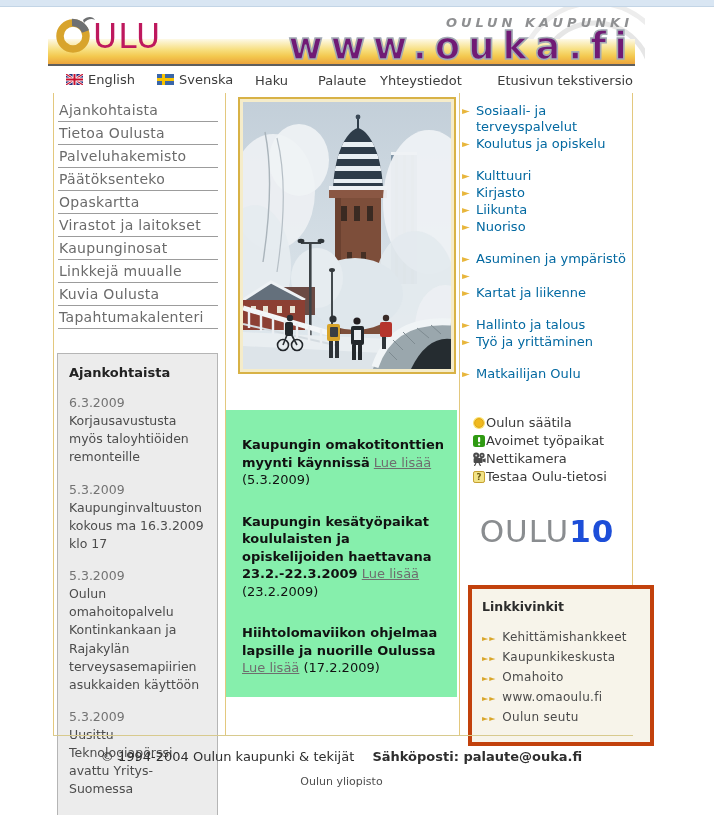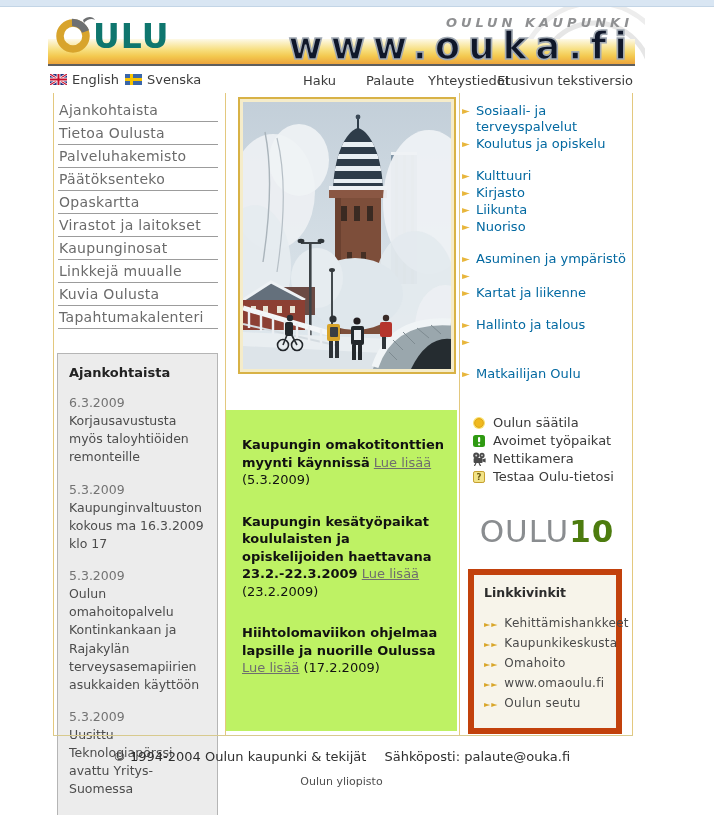--- a/index.html
+++ b/index.html
@@ -5,35 +5,35 @@
   * { margin:0; padding:0; box-sizing:border-box; }
   html,body { width:714px; height:815px; background:#fff; overflow:hidden;
               font-family:"DejaVu Sans","Liberation Sans",sans-serif; }
   .top-strip { height:7px; background:#d9e6f3; border-bottom:1px solid #c3d5e6; }
   .page { position:relative; margin-left:48px; width:587px; }
 
   
   .header { position:relative; height:60px; }
   .arcs { position:absolute; right:-10px; top:0; z-index:0; }
   .logo { position:absolute; left:6px; top:6px; display:flex; align-items:flex-end; z-index:3; cursor:pointer; }
-  .logo-rest { font-size:33px; font-weight:700; color:#0f766e; letter-spacing:1px; line-height:36px; margin-left:-3px; }
+  .logo-rest { font-size:33px; font-weight:400; color:#be185d; letter-spacing:1px; line-height:36px; margin-left:-3px; }
   .org-name { position:absolute; right:2px; top:8px; font-size:13px; font-weight:bold;
               color:#8f9092; letter-spacing:4px; z-index:2;font-style:italic; }
   .band { position:absolute; left:0; right:0; top:32px; height:25px; z-index:1;
           background:linear-gradient(to bottom,#fdf9e8 0%,#f7dd7a 45%,#f3c84e 70%,#eca43c 100%); }
   .site-url { position:absolute; right:0; top:18px; z-index:2;
-              font-size:37px; font-weight:bold; letter-spacing:8px; color:#0f172a;
+              font-size:37px; font-weight:bold; letter-spacing:8px; color:#701a75;
               -webkit-text-stroke:1.6px #a3abb4; text-shadow:0 0 1px #a3abb4; white-space:nowrap; }
   .dark-rule { position:absolute; left:0; right:0; top:57px; height:2px; background:#5e5e5e; z-index:3; }
 
   
   .topnav { position:relative; height:26px; font-size:13px; color:#3c3c3c; }
   .lang { position:absolute; left:2px; top:5px; display:flex; align-items:center; gap:6px; }
-  .lang a { display:flex; align-items:center; gap:5px; color:#3c3c3c; text-decoration:none; cursor:pointer; }
-  .nav-link { position:absolute; top:6px; color:#3c3c3c; cursor:pointer;margin-left:48px; }
+  .lang a { display:flex; align-items:center; gap:5px; color:#3c3c3c; text-decoration:none; cursor:pointer;margin-left:16px; }
+  .nav-link { position:absolute; top:6px; color:#3c3c3c; cursor:pointer; }
 
   
   .content { position:relative; height:642px; }
   .vline { position:absolute; top:0; bottom:0; width:1px; background:#e3c87e; }
   .v1{left:5px;} .v2{left:177px;} .v3{left:411px;} .v4{left:584px;}
 
   
   .sidebar { position:absolute; left:10px; top:7px; width:160px; list-style:none; }
   .sidebar li { font-size:14px; color:#6b6b6b; letter-spacing:.3px;
                 padding:2px 0 3px 1px; border-bottom:1px solid #9c9c9c; margin-bottom:1px; cursor:pointer; }
@@ -44,53 +44,53 @@
   .news-item { margin-bottom:14px; font-size:12.5px; line-height:1.45; }
   .news-date { color:#737373; display:block; }
   .news-text { color:#4c4c4c; }
   .dbl-arrow { font-size:8px; color:#d9a62a; letter-spacing:1px; white-space:nowrap; }
 
   
   .photo-frame { position:absolute; left:190px; top:4px; border:2px solid #d8b246; background:#f5ecca; padding:3px; }
   .photo-frame svg { display:block; }
 
   
-  .highlights { position:absolute; left:178px; top:317px; width:231px; height:321px;
-                background:#bef264; padding:26px 10px 10px 16px; }
+  .highlights { position:absolute; left:178px; top:317px; width:231px; height:287px;
+                background:#86efac; padding:26px 10px 10px 16px; }
   .hl-item { margin-bottom:24px; font-size:13px; line-height:1.35; color:#111; }
   .hl-item strong { color:#111; }
   .lue { color:#6e6e6e; text-decoration:underline; cursor:pointer; }
 
   
   .services { position:absolute; left:414px; top:10px; width:170px; }
   .svc-group { margin-bottom:16px; }
   .svc-link { display:flex; align-items:flex-start; margin-bottom:1px; cursor:pointer; }
   .svc-arrow { width:14px; font-size:10px; color:#e8b63c; line-height:16px; flex:none; }
   .svc-label { font-size:13px; line-height:16px; color:#0369a1; width:152px; }
 
   .quick { position:absolute; left:424px; top:322px; width:170px; }
-  .quick-link { display:flex; align-items:center; gap:7px; margin-bottom:3px; cursor:pointer; }
+  .quick-link { display:flex; align-items:center; margin-bottom:3px; cursor:pointer; }
   .quick-label { font-size:13px; color:#3a3a3a; }
   .qicon { flex:none; width:14px; height:14px; display:flex; align-items:center; justify-content:center; }
 
   .oulu10 { position:absolute; left:414px; top:420px; width:170px; text-align:center;
             font-size:31px; color:#8a8d90; letter-spacing:1px; font-weight:500; cursor:pointer; }
-  .oulu10 .n10 { color:#4d7c0f; font-weight:bold; }
-
-  .linkkivinkit { position:absolute; left:420px; top:476px; width:154px;
-                  background:#f7f4ea; border:6px solid #c2410c; padding:10px 8px 12px 10px; }
+  .oulu10 .n10 { color:#1d4ed8; font-weight:bold; }
+
+  .linkkivinkit { position:absolute; left:420px; top:492px; width:186px;
+                  background:#f7f4ea; border:4px solid #c2410c; padding:10px 8px 12px 10px; }
   .linkkivinkit h3 { font-size:12.5px; color:#2c2c2c; margin-bottom:16px; }
   .lv-link { display:flex; align-items:baseline; gap:6px; font-size:12px; color:#4a4a4a;
              margin-bottom:6px; letter-spacing:.3px; cursor:pointer; }
 
   
   .footer-rule { position:absolute; left:5px; width:580px; top:0; height:1px; background:#d8ca8e; }
   .footer { position:relative; height:86px; }
   .footer-line1 { position:absolute; top:14px; width:100%; text-align:center; font-size:13px; color:#2e2e2e; }
-  .footer-line1 .email { margin-left:14px; cursor:pointer; }
+  .footer-line1 .email { margin-left:14px; cursor:pointer;font-weight:bold; }
   .footer-line2 { position:absolute; top:40px; width:100%; text-align:center; font-size:11px; color:#4e4e4e; cursor:pointer; }
 </style>
 </head>
 <body>
 
 <div class="top-strip"></div>
 
 <div class="page">
 
   <div class="header">
@@ -355,20 +355,21 @@
           <span class="svc-label">Kartat ja liikenne</span>
           </a>
       </div>
       <div class="svc-group">
         <a class="svc-link">
           <span class="svc-arrow">►</span>
           <span class="svc-label">Hallinto ja talous</span>
           </a>
         <a class="svc-link">
           <span class="svc-arrow">►</span>
+          <span class="svc-label">Työ ja yrittäminen</span>
           </a>
       </div>
       <div class="svc-group">
         <a class="svc-link">
           <span class="svc-arrow">►</span>
           <span class="svc-label">Matkailijan Oulu</span>
           </a>
       </div>
     </div>
 

